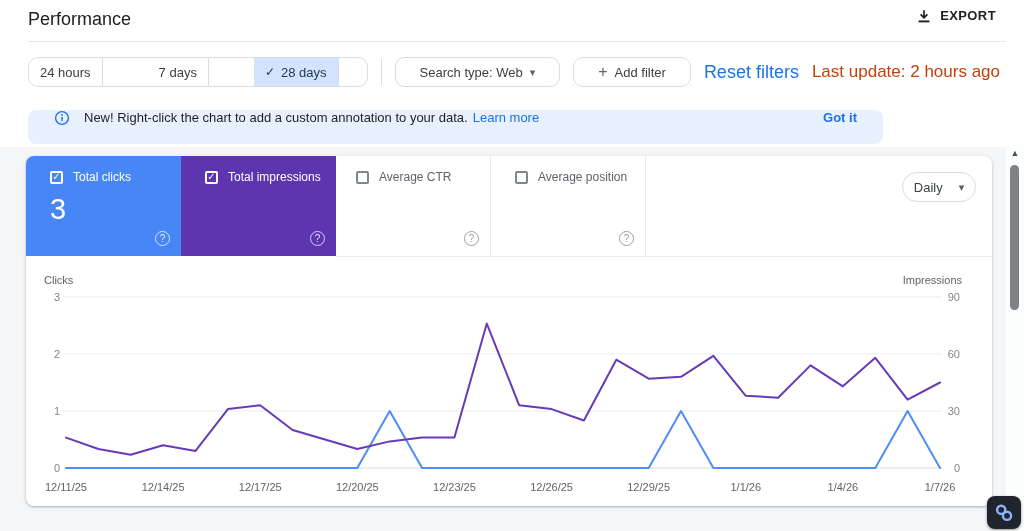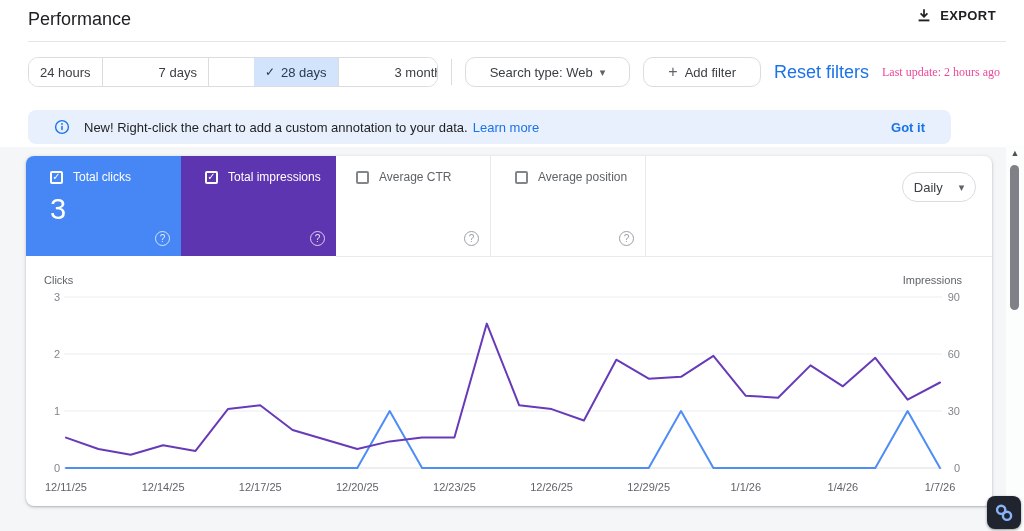--- a/index.html
+++ b/index.html
@@ -4,21 +4,21 @@
 <style>
   * { margin:0; padding:0; box-sizing:border-box; }
   html,body { background:#fff; }
   .page {
     position:relative; width:1024px; height:531px; overflow:hidden;
     font-family:"Liberation Sans", sans-serif; background:#fff; color:#202124;
   }
   
   .page-title { position:absolute; left:28px; top:9px; font-size:18px; color:#202124; }
   .export-btn {
-    position:absolute; right:28px; top:8px; display:flex; align-items:flex-start; gap:9px;
+    position:absolute; right:28px; top:8px; display:flex; align-items:center; gap:9px;
     background:none; border:none; cursor:pointer;
     font-family:inherit; font-size:13px; font-weight:700; letter-spacing:.4px; color:#202124;
   }
   .hdivider { position:absolute; left:28px; right:18px; top:41px; height:1px; background:#e4e6e8; }
 
   
   .filter-row {
     position:absolute; left:28px; right:24px; top:57px; height:30px;
     display:flex; align-items:center; gap:13px;
   }
@@ -32,26 +32,26 @@
   .chip-check { font-size:12px; }
   .vdivider { width:1px; height:26px; background:#dadce0; }
   .pill {
     display:flex; align-items:center; gap:7px; height:30px; padding:0 24px;
     border:1px solid #dadce0; border-radius:10px; background:#fff;
     font-family:inherit; font-size:13px; color:#3c4043; cursor:pointer; white-space:nowrap;
   }
   .caret { font-size:11px; color:#5f6368; line-height:1; }
   .plus-glyph { font-size:16px; color:#5f6368; line-height:1; }
   .reset-link { font-size:18px; font-weight:400; color:#1a73e8; text-decoration:none; cursor:pointer; white-space:nowrap; }
-  .last-update { margin-left:auto; font-size:12px; color:#ec4899; white-space:nowrap;font-family:Liberation Serif, serif; }
+  .last-update { margin-left:auto; font-size:17px; color:#c2410c; white-space:nowrap; }
 
   
   .banner {
-    position:absolute; left:28px; top:110px; width:923px; height:34px;
-    background:#e8f0fe; border-radius:8px; display:flex; align-items:center;
+    position:absolute; left:28px; top:110px; width:855px; height:34px;
+    background:#e8f0fe; border-radius:8px; display:flex; 
     padding:0 26px; font-size:13px; color:#1f1f1f;
   }
   .banner .info-wrap { display:flex; margin-right:14px; }
   .banner-link { color:#1a73e8; text-decoration:none; cursor:pointer; margin-left:5px; }
   .gotit-link { margin-left:auto; color:#1a73e8; font-weight:700; text-decoration:none; cursor:pointer; }
 
   
   .content-bg { position:absolute; left:0; top:147px; width:1024px; height:384px; background:#f4f6f8; }
   .card {
     position:absolute; left:26px; top:156px; width:966px; height:350px;

